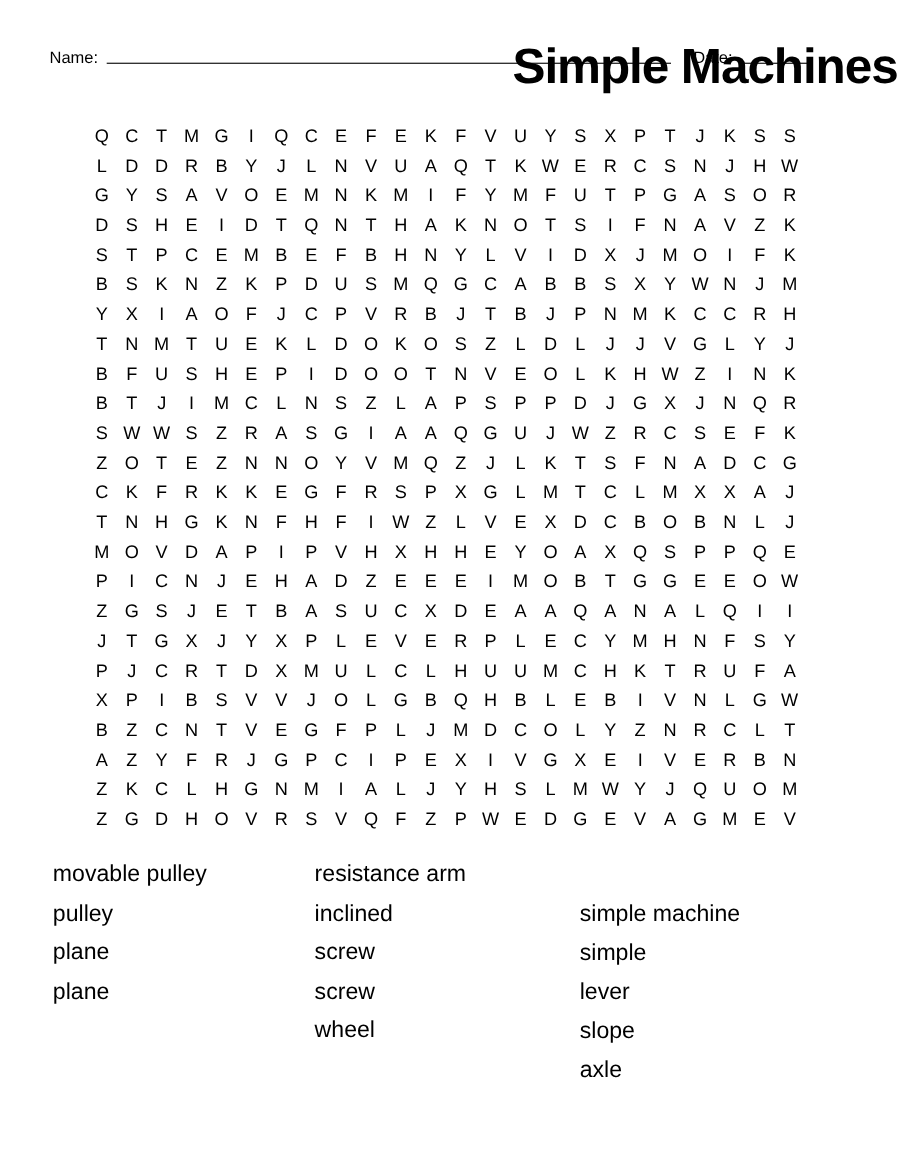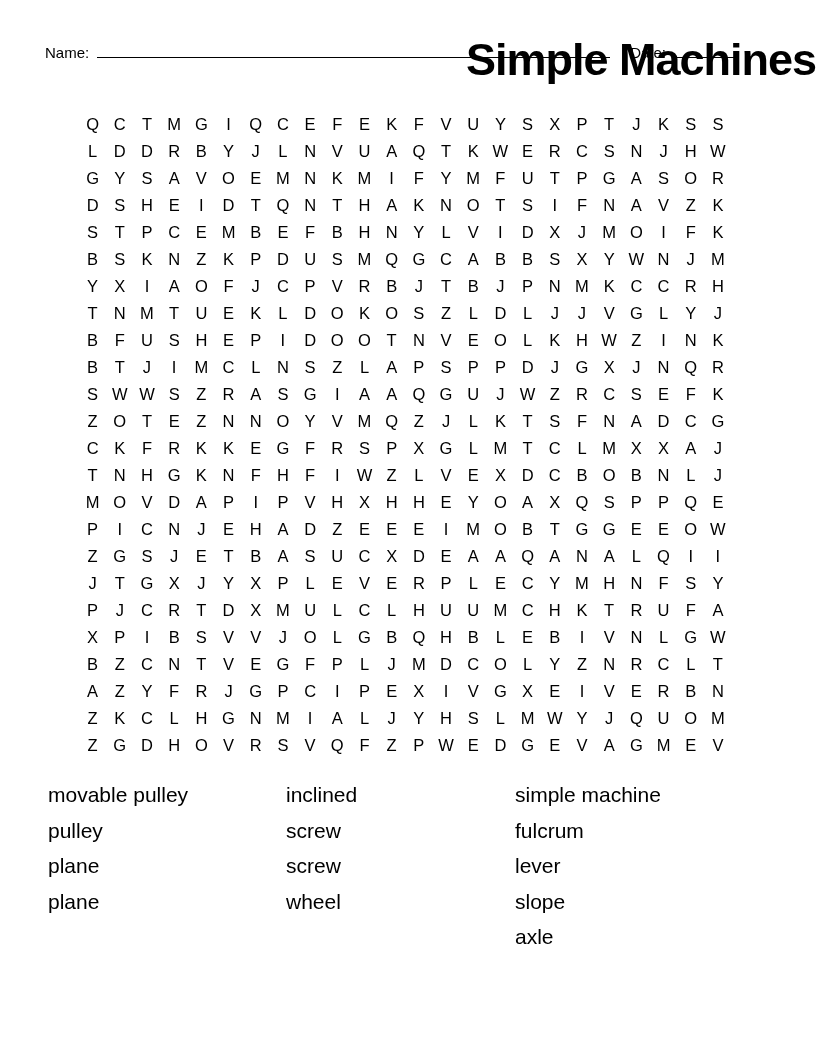--- a/index.html
+++ b/index.html
@@ -81,21 +81,21 @@
     width: 100%;
     height: 200px;
     font-size: 21px;
   }
   .word-col {
     position: absolute;
     top: 0;
   }
   .word-col-1 { left: 48px; }
   .word-col-2 { left: 286px; }
-  .word-col-3 { left: 515px; }
+  .word-col-3 { left: 527px; margin-top: 36px; }
   .word-col .w {
     line-height: 35.6px;
     white-space: nowrap;
   }
 </style>
 </head>
 <body>
 
 <div class="header">
   <span class="label">Name:</span>
@@ -686,25 +686,26 @@
   </div>
 
 <div class="words">
   <div class="word-col word-col-1">
       <div class="w">movable pulley</div>
       <div class="w">pulley</div>
       <div class="w">plane</div>
       <div class="w">plane</div>
     </div>
   <div class="word-col word-col-2">
+      <div class="w">resistance arm</div>
       <div class="w">inclined</div>
       <div class="w">screw</div>
       <div class="w">screw</div>
       <div class="w">wheel</div>
     </div>
   <div class="word-col word-col-3">
       <div class="w">simple machine</div>
-      <div class="w">fulcrum</div>
+      <div class="w">simple</div>
       <div class="w">lever</div>
       <div class="w">slope</div>
       <div class="w">axle</div>
     </div>
 </div>
 
 </body></html>

